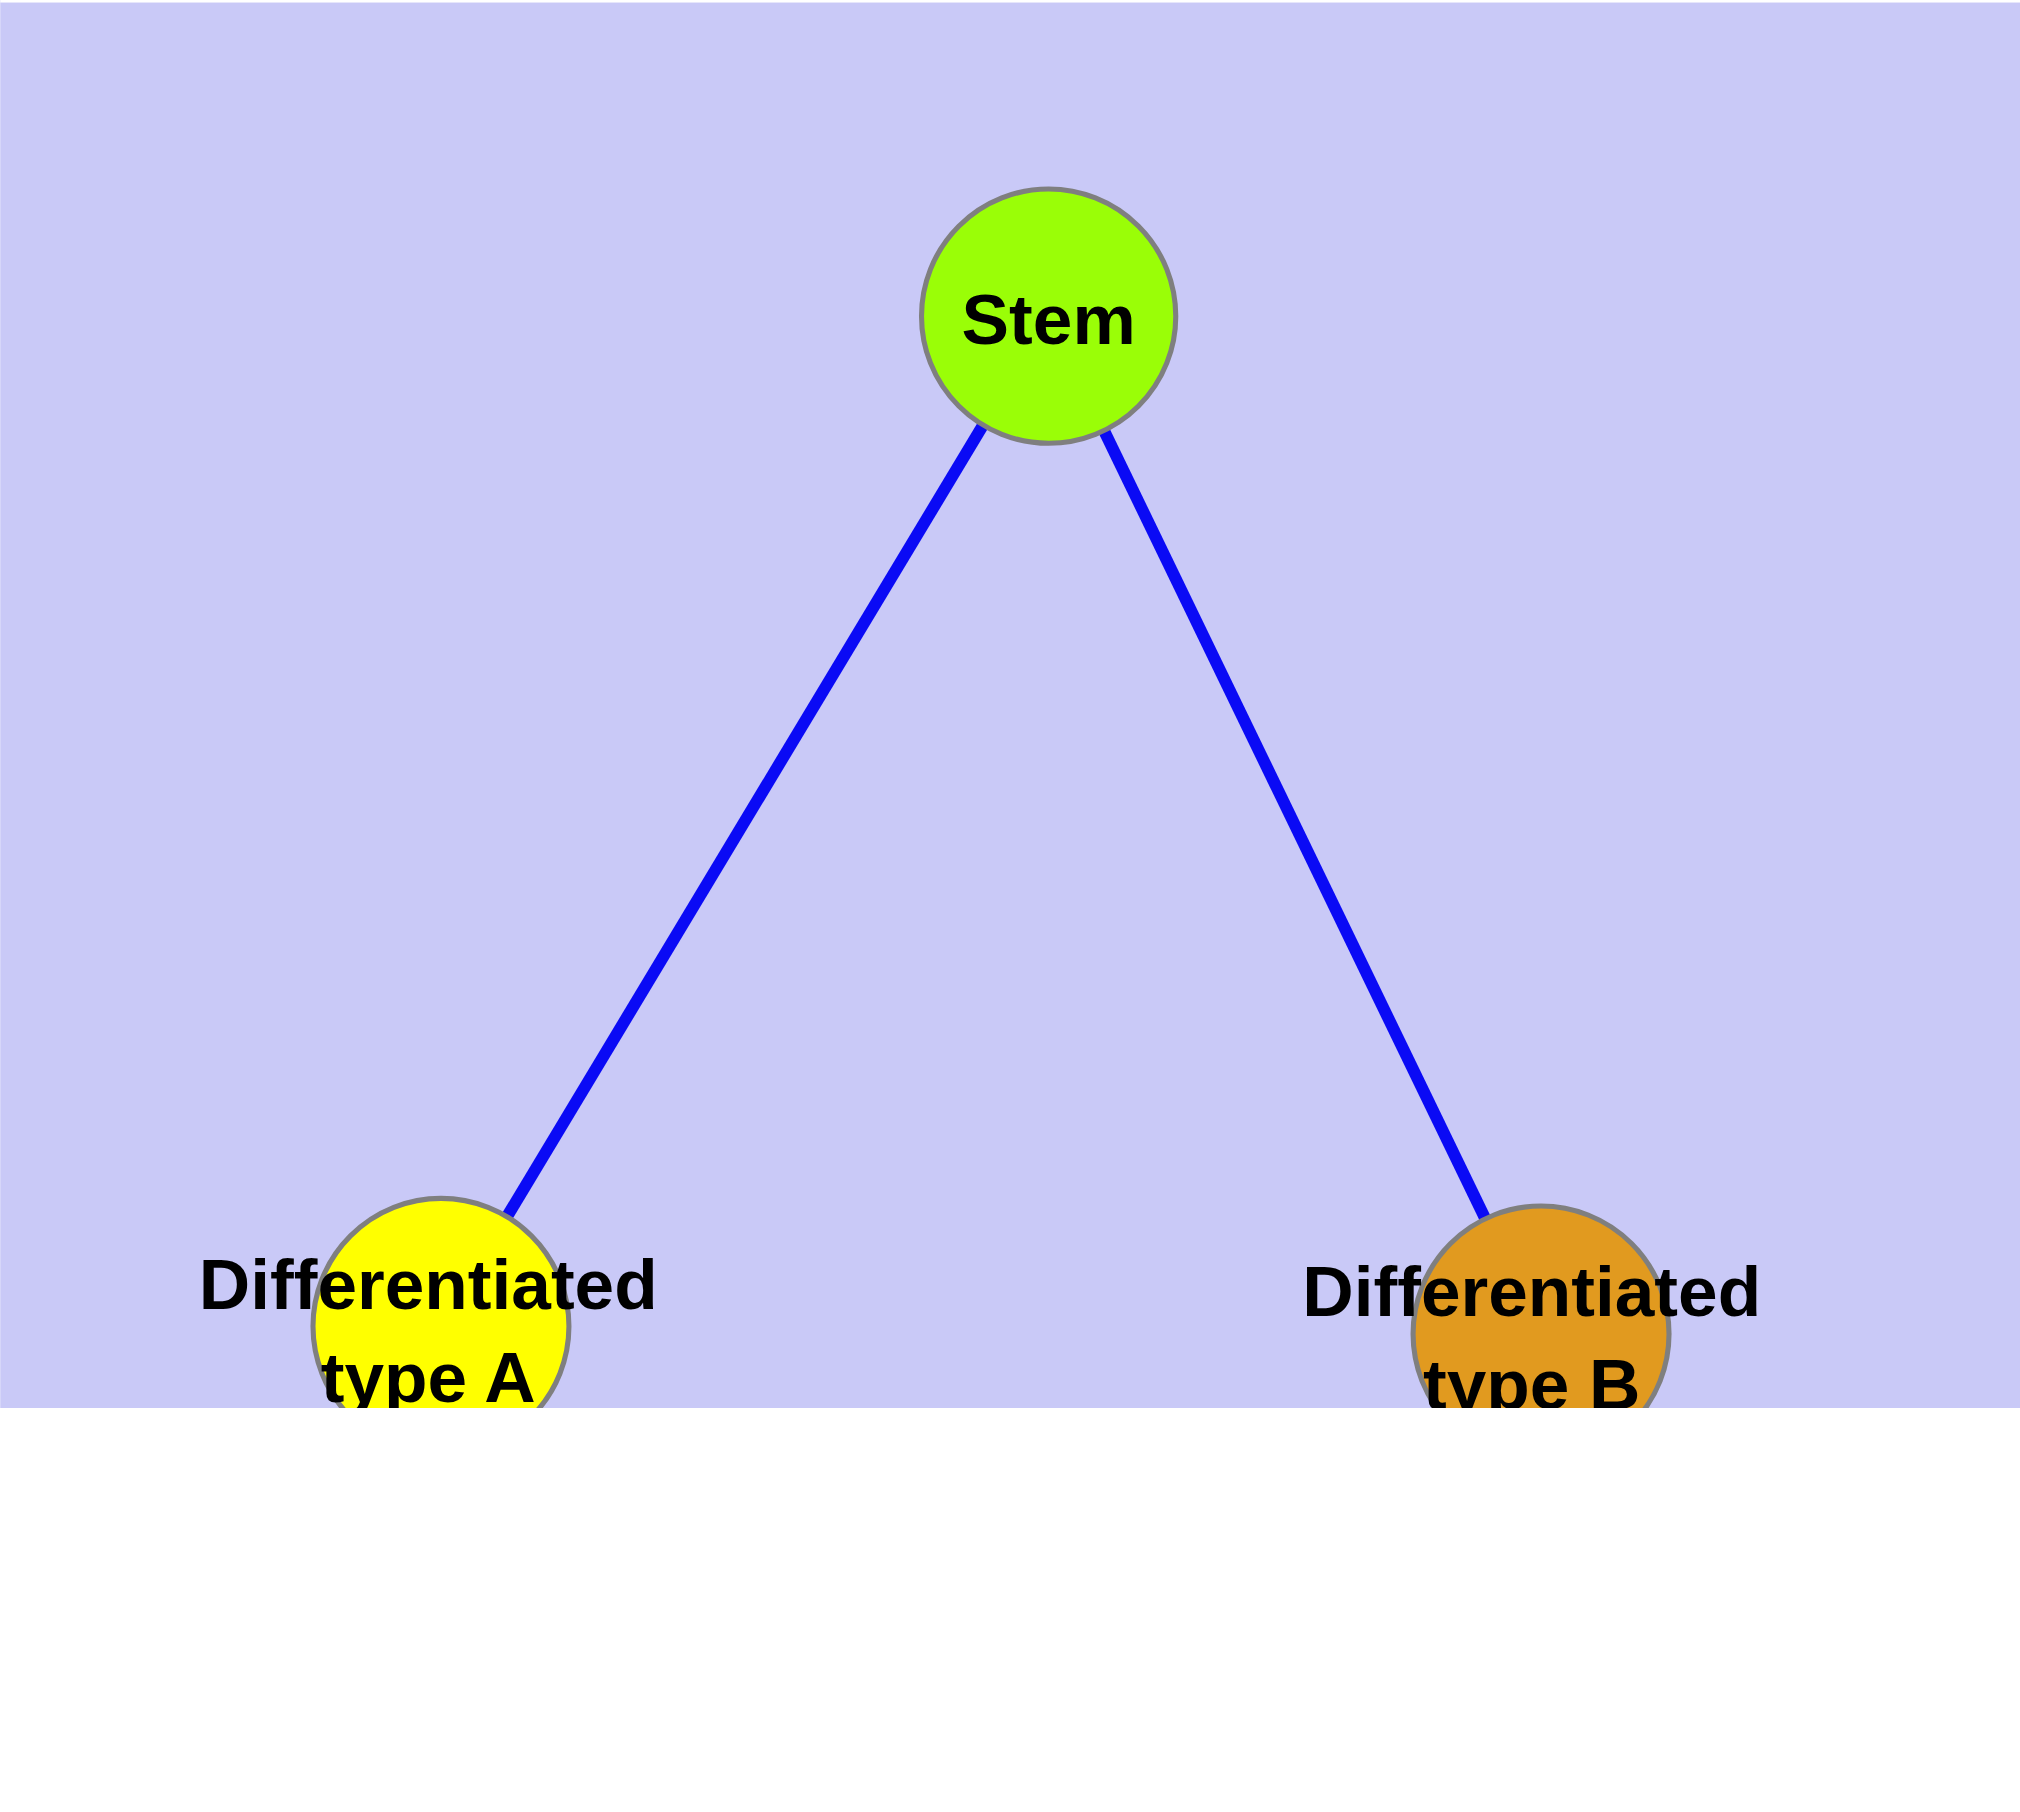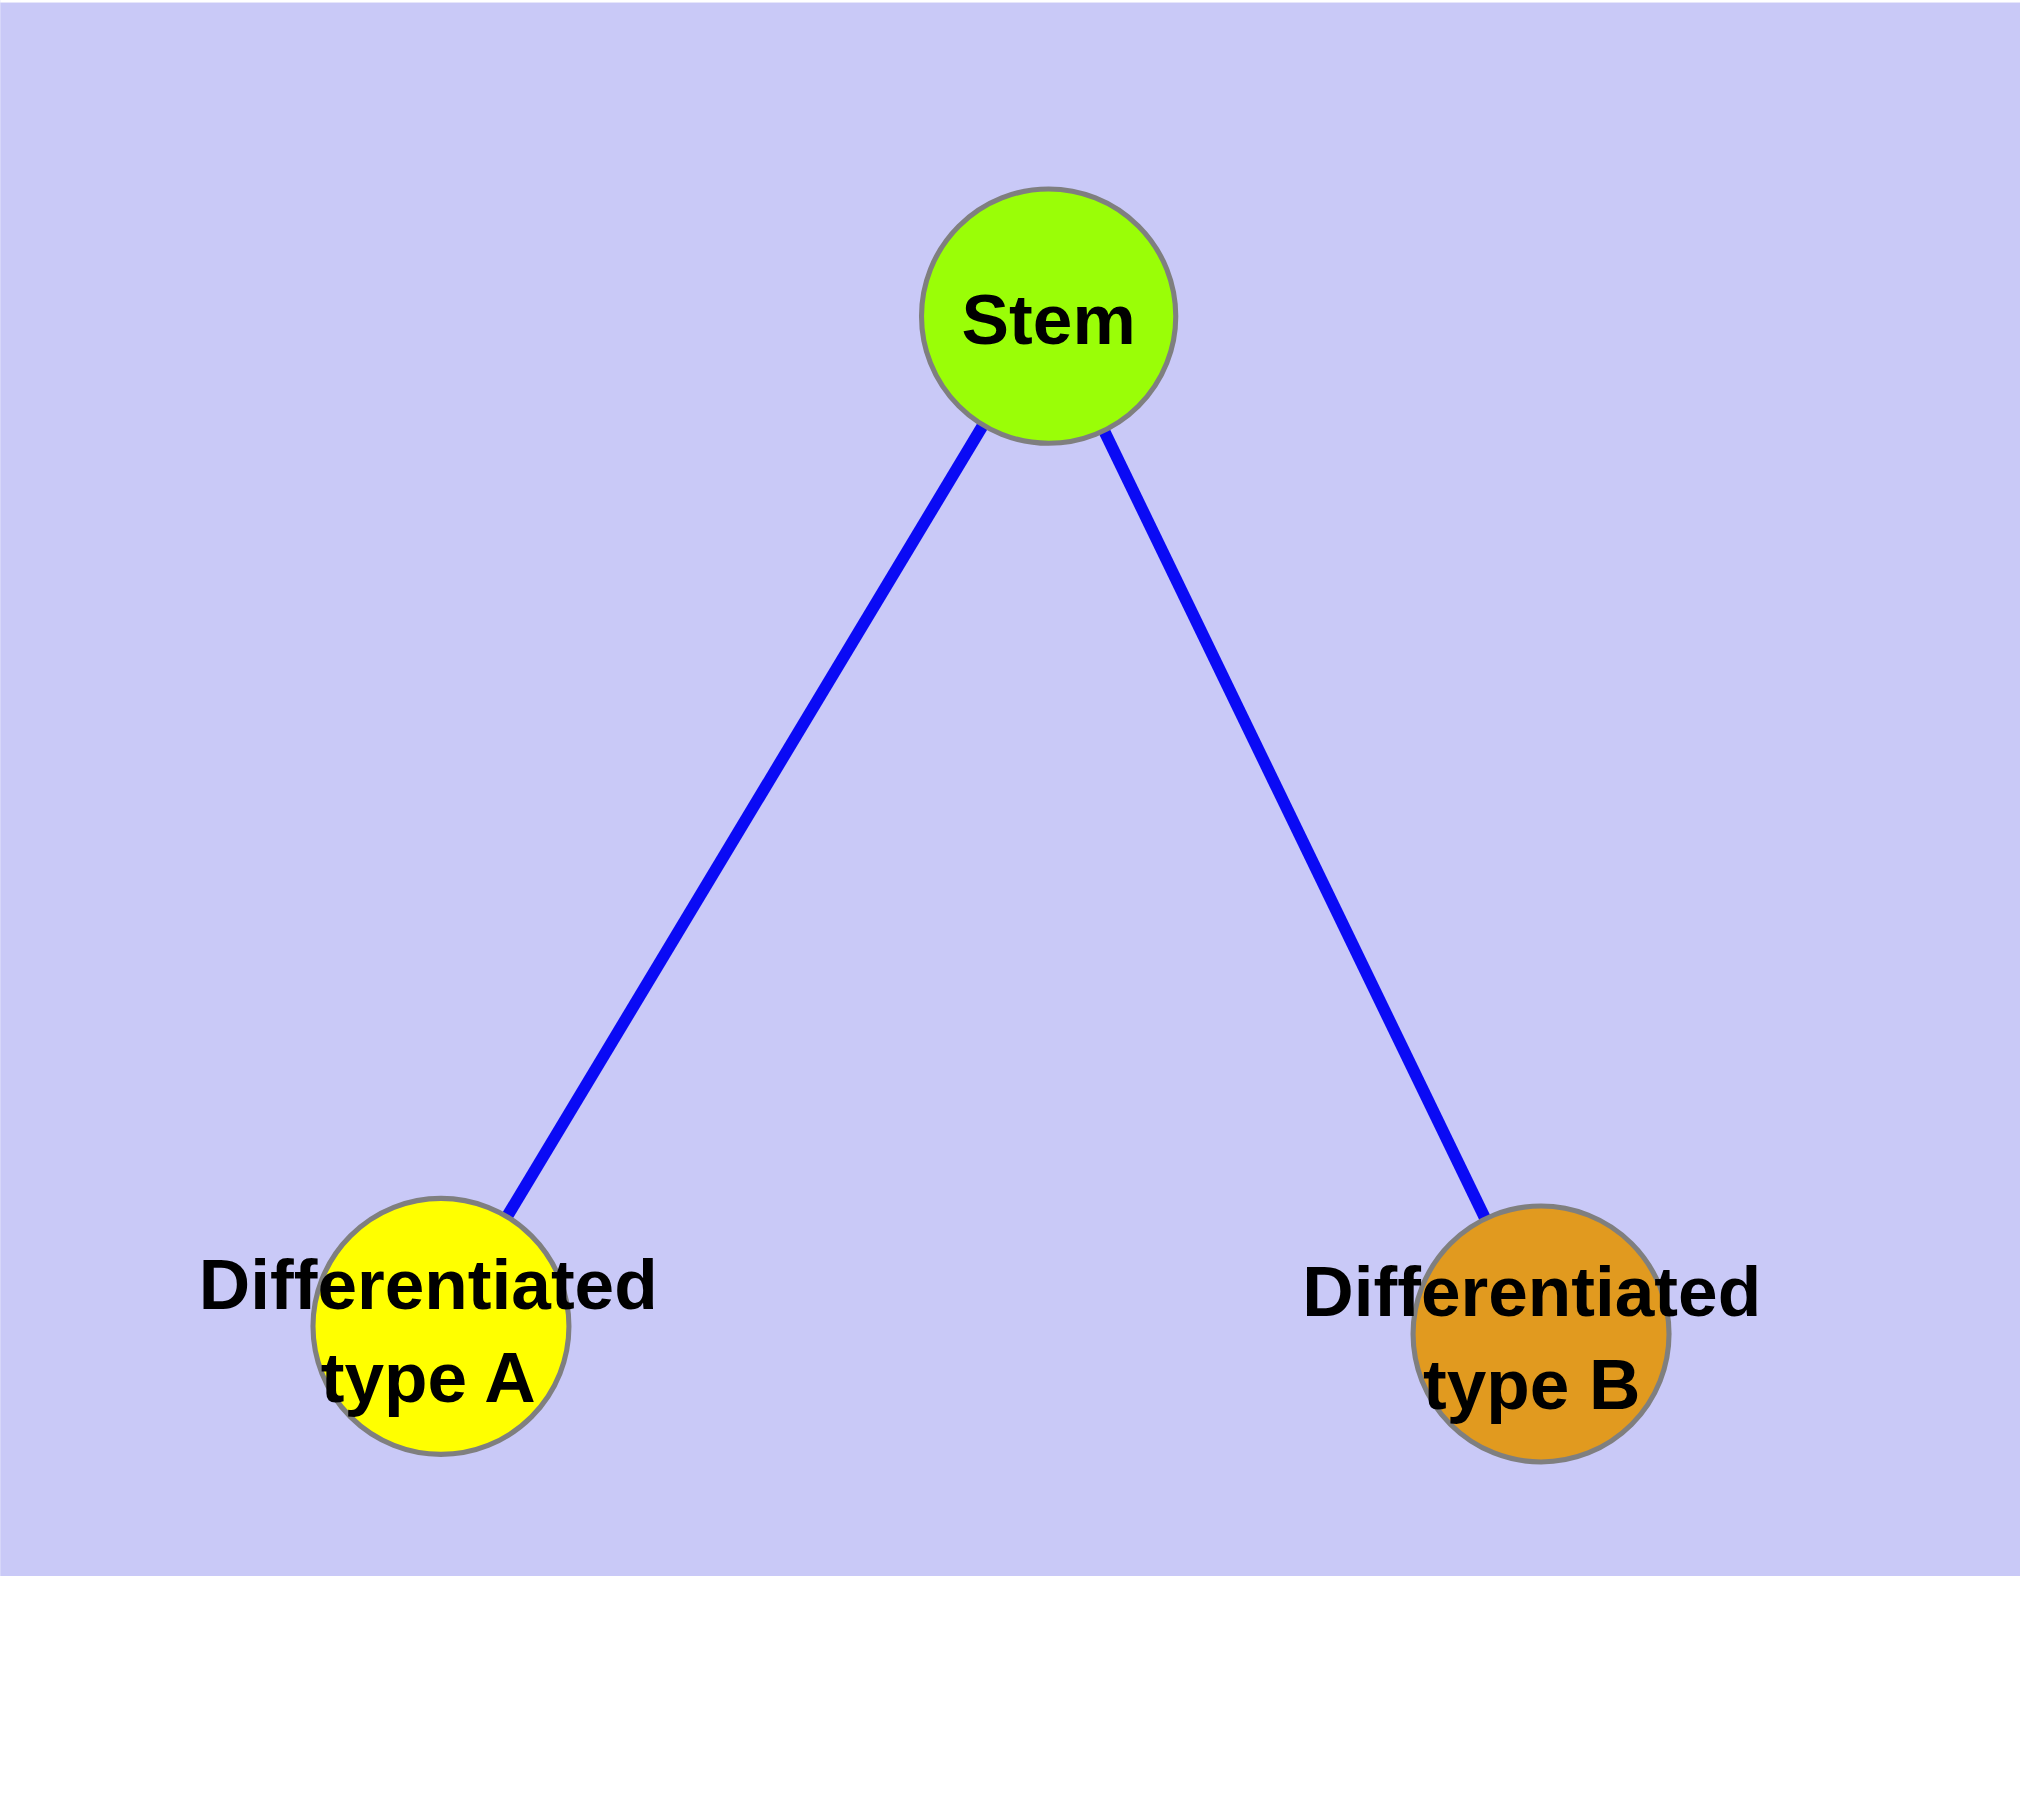--- a/index.html
+++ b/index.html
@@ -4,21 +4,21 @@
 <style>
   html, body {
     margin: 0;
     padding: 0;
     background: #ffffff;
     overflow: hidden;
   }
   .stage {
     position: relative;
     width: 2021px;
-    height: 1576px;
+    height: 1408px;
   }
   svg.diagram {
     display: block;
     width: 2021px;
     height: 1812px;
   }
   .edge {
     stroke-width: 14px;
     fill: none;
   }

